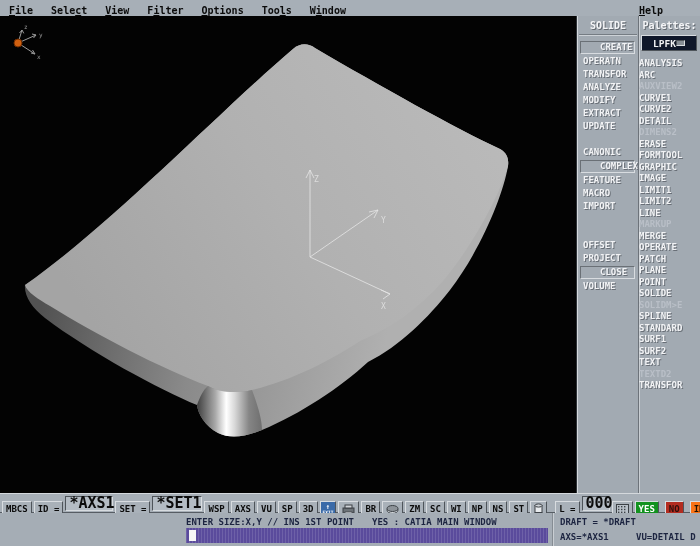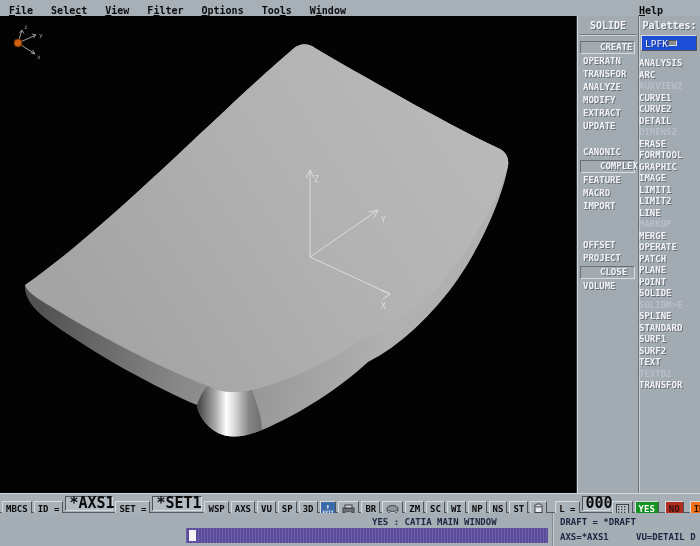--- a/index.html
+++ b/index.html
@@ -43,23 +43,23 @@
     padding-left:5px;margin-right:3px;white-space:nowrap;
     text-shadow:1px 1px 0 rgba(35,40,46,.45);
   }
   .pitem.boxed{
     border:1px solid;border-color:#6a7076 #d8dce0 #d8dce0 #6a7076;
     margin-left:2px;padding-left:19px;line-height:11px;height:11px;margin-bottom:1px;margin-top:1px;
   }
   .pgap{height:13px}
   .lpfk{
     margin:1px 3px 7px 2px;height:14px;
-    border:1px solid;border-color:#d8dce0 #4e545a #4e545a #d8dce0;background:#1d4ed8;
-    color:#f2f3f5;font-weight:normal;font-size:9.5px;
-    display:flex;align-items:center;justify-content:flex-start;padding:0 3px;
+    border:1px solid;border-color:#d8dce0 #4e545a #4e545a #d8dce0;background:#0f172a;
+    color:#f2f3f5;font-weight:bold;font-size:9.5px;
+    display:flex;align-items:center;justify-content:center;padding:0 3px;
     text-shadow:1px 1px 0 rgba(35,40,46,.45);
   }
   .lpfk-ind{width:7px;height:4px;background:#868d95;border-top:1px solid #4e545a;border-left:1px solid #4e545a;border-bottom:1px solid #d8dce0;border-right:1px solid #d8dce0}
   .litem{
     color:#f2f3f5;font-weight:bold;font-size:9px;line-height:11.5px;height:11.5px;
     white-space:nowrap;text-shadow:1px 1px 0 rgba(35,40,46,.45);
   }
   .litem.dim{color:#b9bfc7;text-shadow:none}
 
   
@@ -331,20 +331,21 @@
           <rect x="8" y="7.6" width="1.4" height="1.4"></rect>
       </g>
     </svg>
   </div>
   <div class="tbtn yes">YES</div>
   <div class="tbtn no">NO</div>
   <div class="tbtn int">INT</div>
 </div>
 
 <div class="statusbar">
+  <div class="sb-text prompt">ENTER SIZE:X,Y // INS 1ST POINT</div>
   <div class="sb-text winmsg">YES : CATIA MAIN WINDOW</div>
   <div class="sb-text draft">DRAFT = *DRAFT</div>
   <div class="cmd-input">
     <div class="cmd-cursor"></div>
   </div>
   <div class="sdiv"></div>
   <div class="sb-text axs">AXS=*AXS1</div>
   <div class="sb-text vu">VU=DETAIL D</div>
 </div>
 

